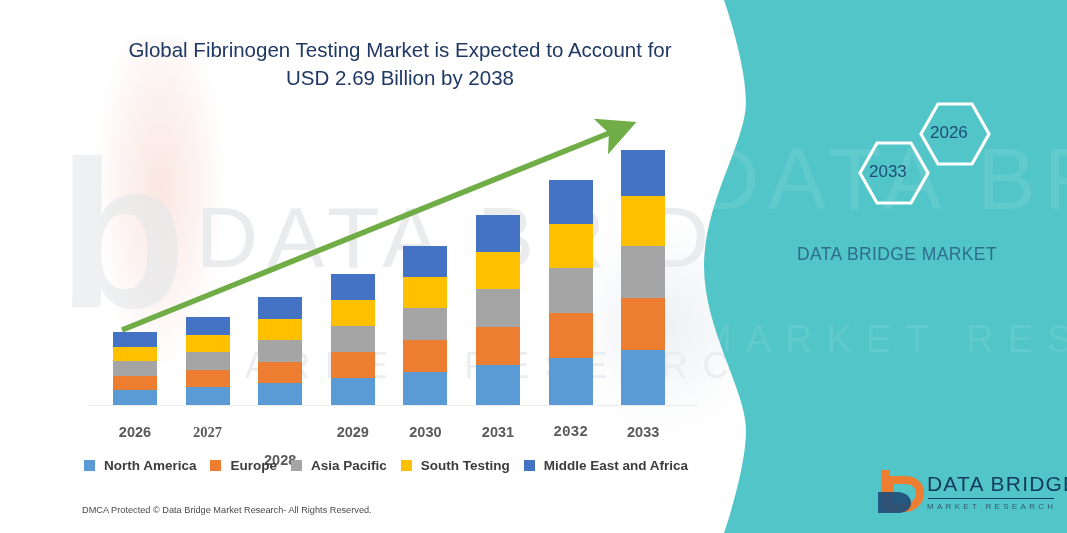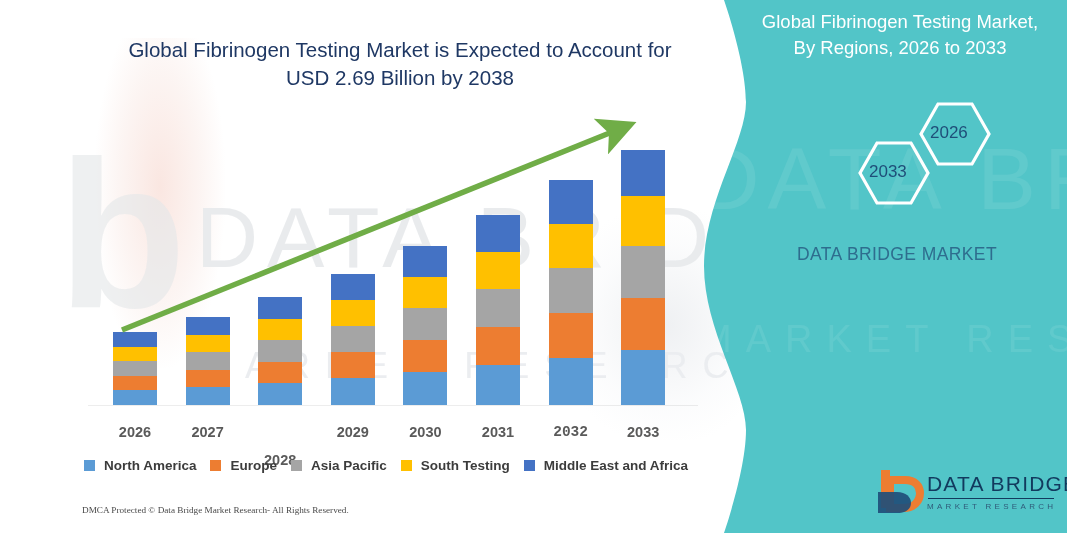--- a/index.html
+++ b/index.html
@@ -83,21 +83,21 @@
   .legend-swatch { width:11px; height:11px; display:block; }
   .legend-label {
     font-size:13.5px; font-weight:700; color:#3C3C3C; white-space:nowrap;
     font-family:"Liberation Sans", sans-serif;
   }
 
   
   .footer { position:absolute; left:0; top:505px; width:730px; height:20px; }
   .footer-left {
     position:absolute; left:82px; top:0; font-size:9.2px; color:#4A4A4A;
-    font-family:Liberation Serif, serif; white-space:nowrap;
+    font-family:Liberation Sans, sans-serif; white-space:nowrap;
   }
   .footer-right {
     position:absolute; left:427px; top:0; font-size:9.2px; color:#4A4A4A;
     font-family:"Liberation Serif", serif; white-space:nowrap;
   }
 
   
   .teal-panel { position:absolute; left:690px; top:0; width:377px; height:533px; }
   .teal-svg { position:absolute; left:0; top:0; width:377px; height:533px; }
   .teal-wm {
@@ -224,21 +224,21 @@
       <defs>
         <marker id="ah" markerWidth="7" markerHeight="7" refX="2.2" refY="3.5" orient="auto">
           <path d="M0,0 L7,3.5 L0,7 L1.6,3.5 Z" fill="#70AD47"></path>
         </marker>
       </defs>
       <line x1="122" y1="330" x2="612" y2="132" stroke="#70AD47" stroke-width="5.5" marker-end="url(#ah)" stroke-linecap="butt"></line>
     </svg>
 
     <div class="xlabels" id="xlabels">
         <div class="xlabel" style="left: 100px;">2026</div>
-        <div class="xlabel" style="left: 172.6px;">2027</div>
+        <div class="xlabel" style="left: 172.6px; font-family: Liberation Serif, serif;">2027</div>
         <div class="xlabel" style="left: 245.2px; margin-top: 28px;">2028</div>
         <div class="xlabel" style="left: 317.8px;">2029</div>
         <div class="xlabel" style="left: 390.4px;">2030</div>
         <div class="xlabel" style="left: 463px;">2031</div>
         <div class="xlabel" style="left: 535.6px; font-family: Liberation Mono, monospace;">2032</div>
         <div class="xlabel" style="left: 608.2px;">2033</div>
       </div>
 
     <div class="legend" id="legend">
         <div class="legend-item">
@@ -272,24 +272,20 @@
     <svg class="teal-svg" viewBox="0 0 377 533" preserveAspectRatio="none">
       <path d="M377,0 L377,533 L34,533 C34,533 56,470 56,430 C56,390 14,330 14,266
                C14,202 56,142 56,102 C56,62 34,0 34,0 Z" fill="#52C5C8"></path>
     </svg>
 
     <div class="teal-wm">
       <div class="teal-wm-txt">DATA BRIDGE</div>
       <div class="teal-wm-txt2">MARKET RESEARCH</div>
     </div>
 
-    <div class="panel-title">
-      <div>Global Fibrinogen Testing Market,</div>
-      <div>By Regions, 2026 to 2033</div>
-    </div>
 
     <div class="hexes">
       <svg viewBox="0 0 230 115" width="230" height="115">
         <polygon points="118,8 152,8 169,38 152,68 118,68 101,38" fill="none" stroke="#ffffff" stroke-width="3.2"></polygon>
         <polygon points="57,47 91,47 108,77 91,107 57,107 40,77" fill="none" stroke="#ffffff" stroke-width="3.2"></polygon>
       </svg>
       <div class="hex-label" style="left:110px; top:27px;">2026</div>
       <div class="hex-label" style="left:49px; top:66px;">2033</div>
     </div>
 

